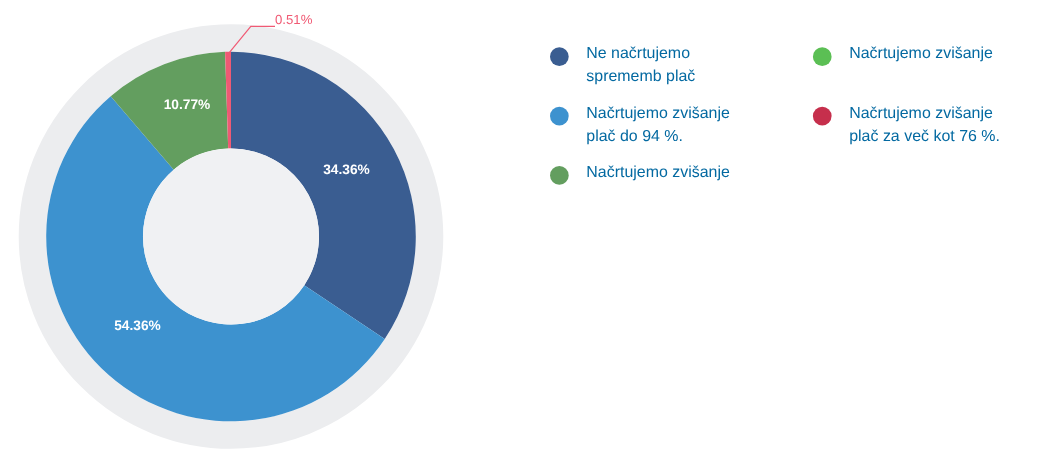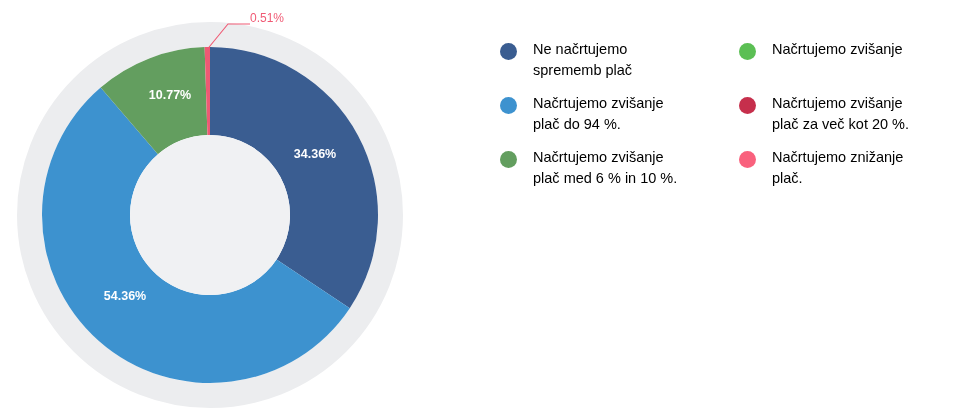--- a/index.html
+++ b/index.html
@@ -67,21 +67,21 @@
     height: 17px;
     border-radius: 50%;
     flex: 0 0 auto;
     margin-top: 11px;
   }
   .legend-text {
     margin-left: 16px;
     font-family: "Liberation Sans", sans-serif;
     font-size: 14.5px;
     line-height: 21px;
-    color: #000000;
+    color: #0369a1;
     padding-top: 7px;
     max-width: 190px;
   }
 </style>
 </head>
 <body>
 
 <div id="root">
 
   <div class="chart-area">
@@ -124,42 +124,34 @@
         <span class="legend-dot" style="background: rgb(61, 146, 207);"></span>
         <span class="legend-text">
           <span>Načrtujemo zvišanje</span><br>
           <span>plač do 94 %.</span>
         </span>
       </div>
       <div class="legend-item">
         <span class="legend-dot" style="background: rgb(99, 158, 95);"></span>
         <span class="legend-text">
           <span>Načrtujemo zvišanje</span><br>
-          <span>plač med 6 % in 10 %.</span>
         </span>
       </div>
     </div>
 
     <div class="legend-col">
       <div class="legend-item">
         <span class="legend-dot" style="background: rgb(91, 191, 84);"></span>
         <span class="legend-text">
           <span>Načrtujemo zvišanje</span><br>
         </span>
       </div>
       <div class="legend-item">
         <span class="legend-dot" style="background: rgb(198, 47, 76);"></span>
         <span class="legend-text">
           <span>Načrtujemo zvišanje</span><br>
-          <span>plač za več kot 20 %.</span>
-        </span>
-      </div>
-      <div class="legend-item">
-        <span class="legend-dot" style="background: rgb(249, 97, 125);"></span>
-        <span class="legend-text">
-          <span>Načrtujemo znižanje</span><br>
-          <span>plač.</span>
+          <span>plač za več kot 76 %.</span>
         </span>
       </div>
     </div>
 
   </div>
 </div>
 
 </body></html>

